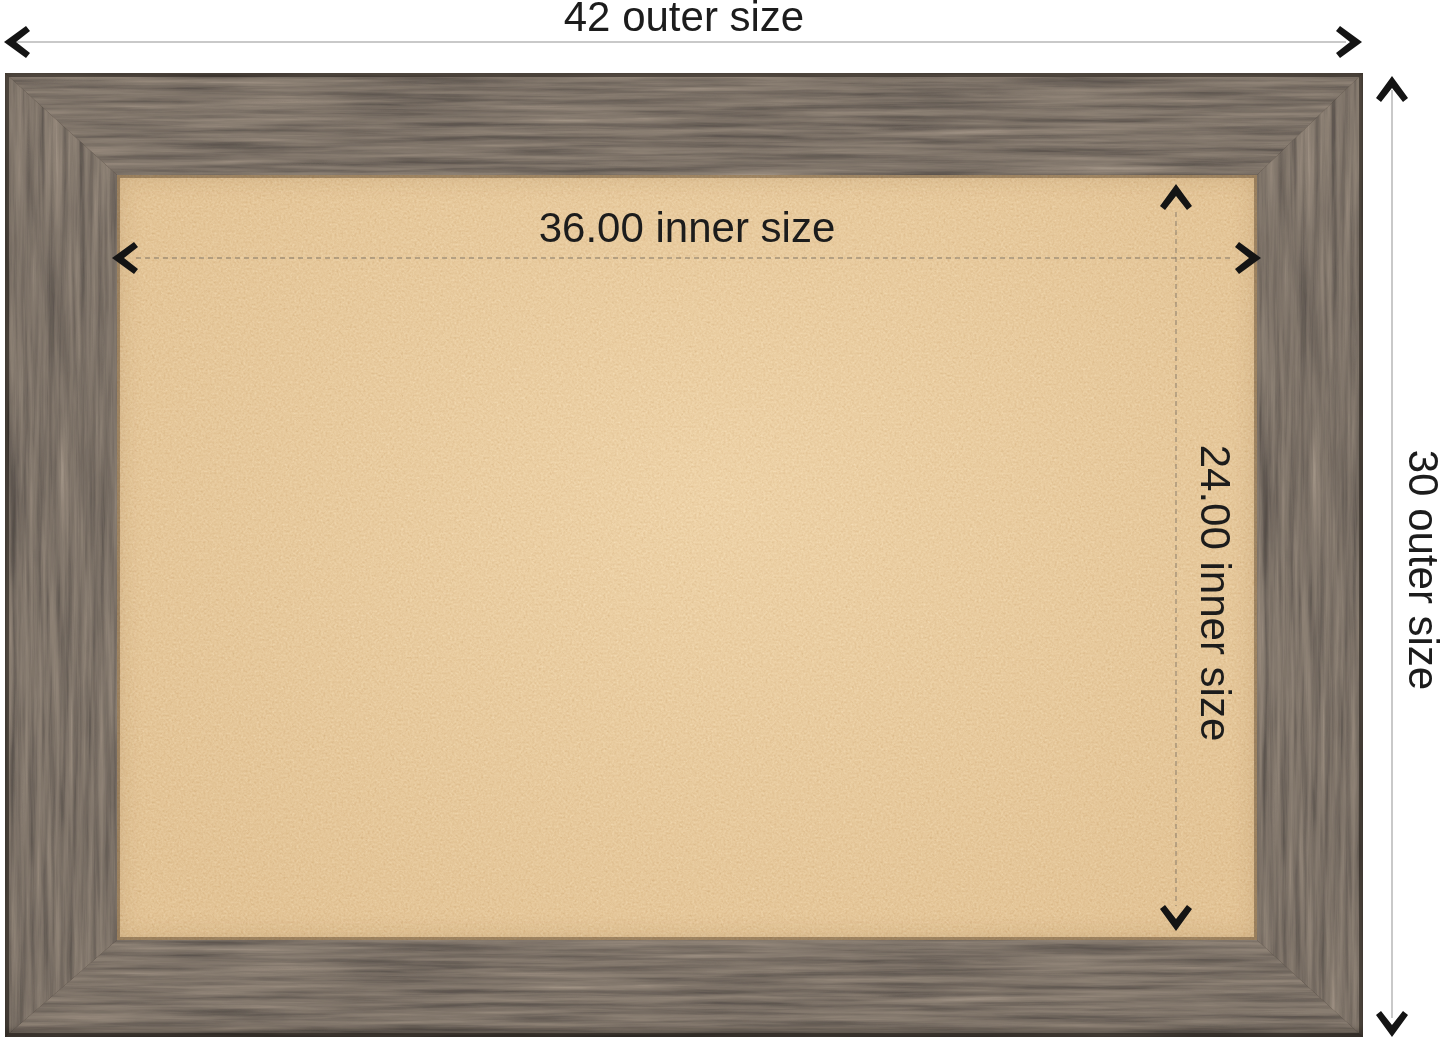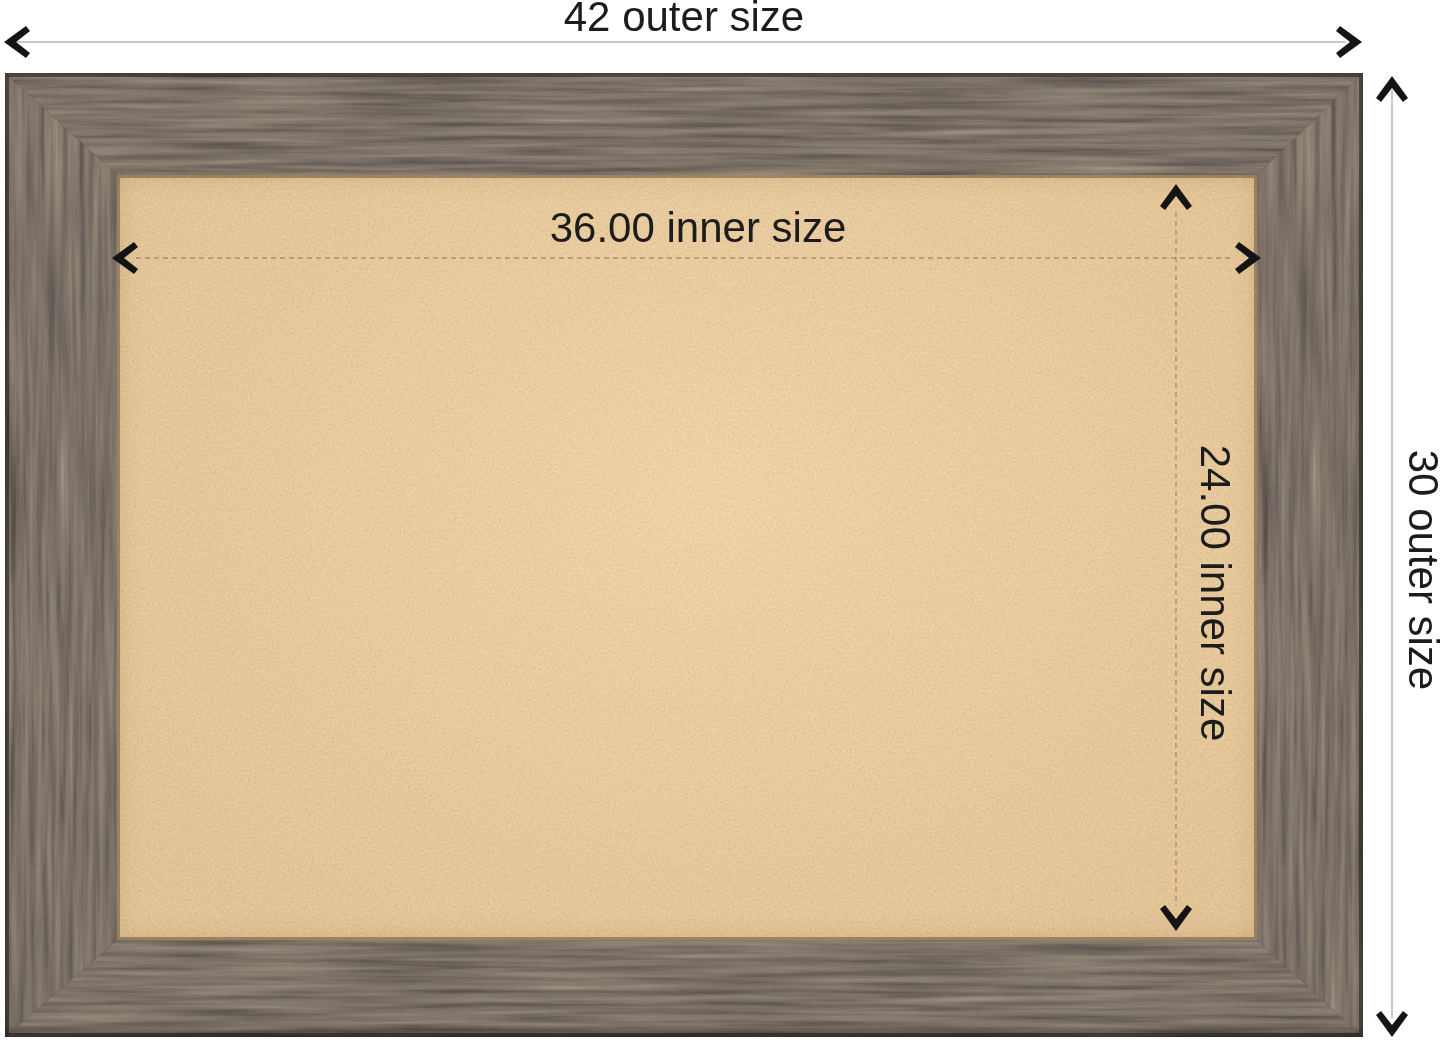--- a/index.html
+++ b/index.html
@@ -141,21 +141,21 @@
       <path d="M25 1 L29 6 L15 17 L29 28 L25 33 L3 17 Z"></path>
     </svg>
 </div>
 <div class="abs chev down" style="left:1377px;top:1008px;">
   <svg width="30" height="34" viewBox="0 0 30 34">
       <path d="M25 1 L29 6 L15 17 L29 28 L25 33 L3 17 Z"></path>
     </svg>
 </div>
 <div class="abs dim-label rot" style="left:942px;top:548px;width:964px;height:44px;">30 outer size</div>
 
-<div class="abs dim-label" style="left:117px;top:205px;width:1140px;padding-left:11px;">36.00 inner size</div>
+<div class="abs dim-label" style="left:117px;top:205px;width:1140px;">36.00 inner size</div>
 <svg class="abs dashline" style="left:130px;top:251px;" width="1110" height="14">
   <line x1="6" y1="7" x2="1104" y2="7"></line>
 </svg>
 <div class="abs chev" style="left:109px;top:241px;">
   <svg width="30" height="34" viewBox="0 0 30 34">
       <path d="M25 1 L29 6 L15 17 L29 28 L25 33 L3 17 Z"></path>
     </svg>
 </div>
 <div class="abs chev right" style="left:1234px;top:241px;">
   <svg width="30" height="34" viewBox="0 0 30 34">

